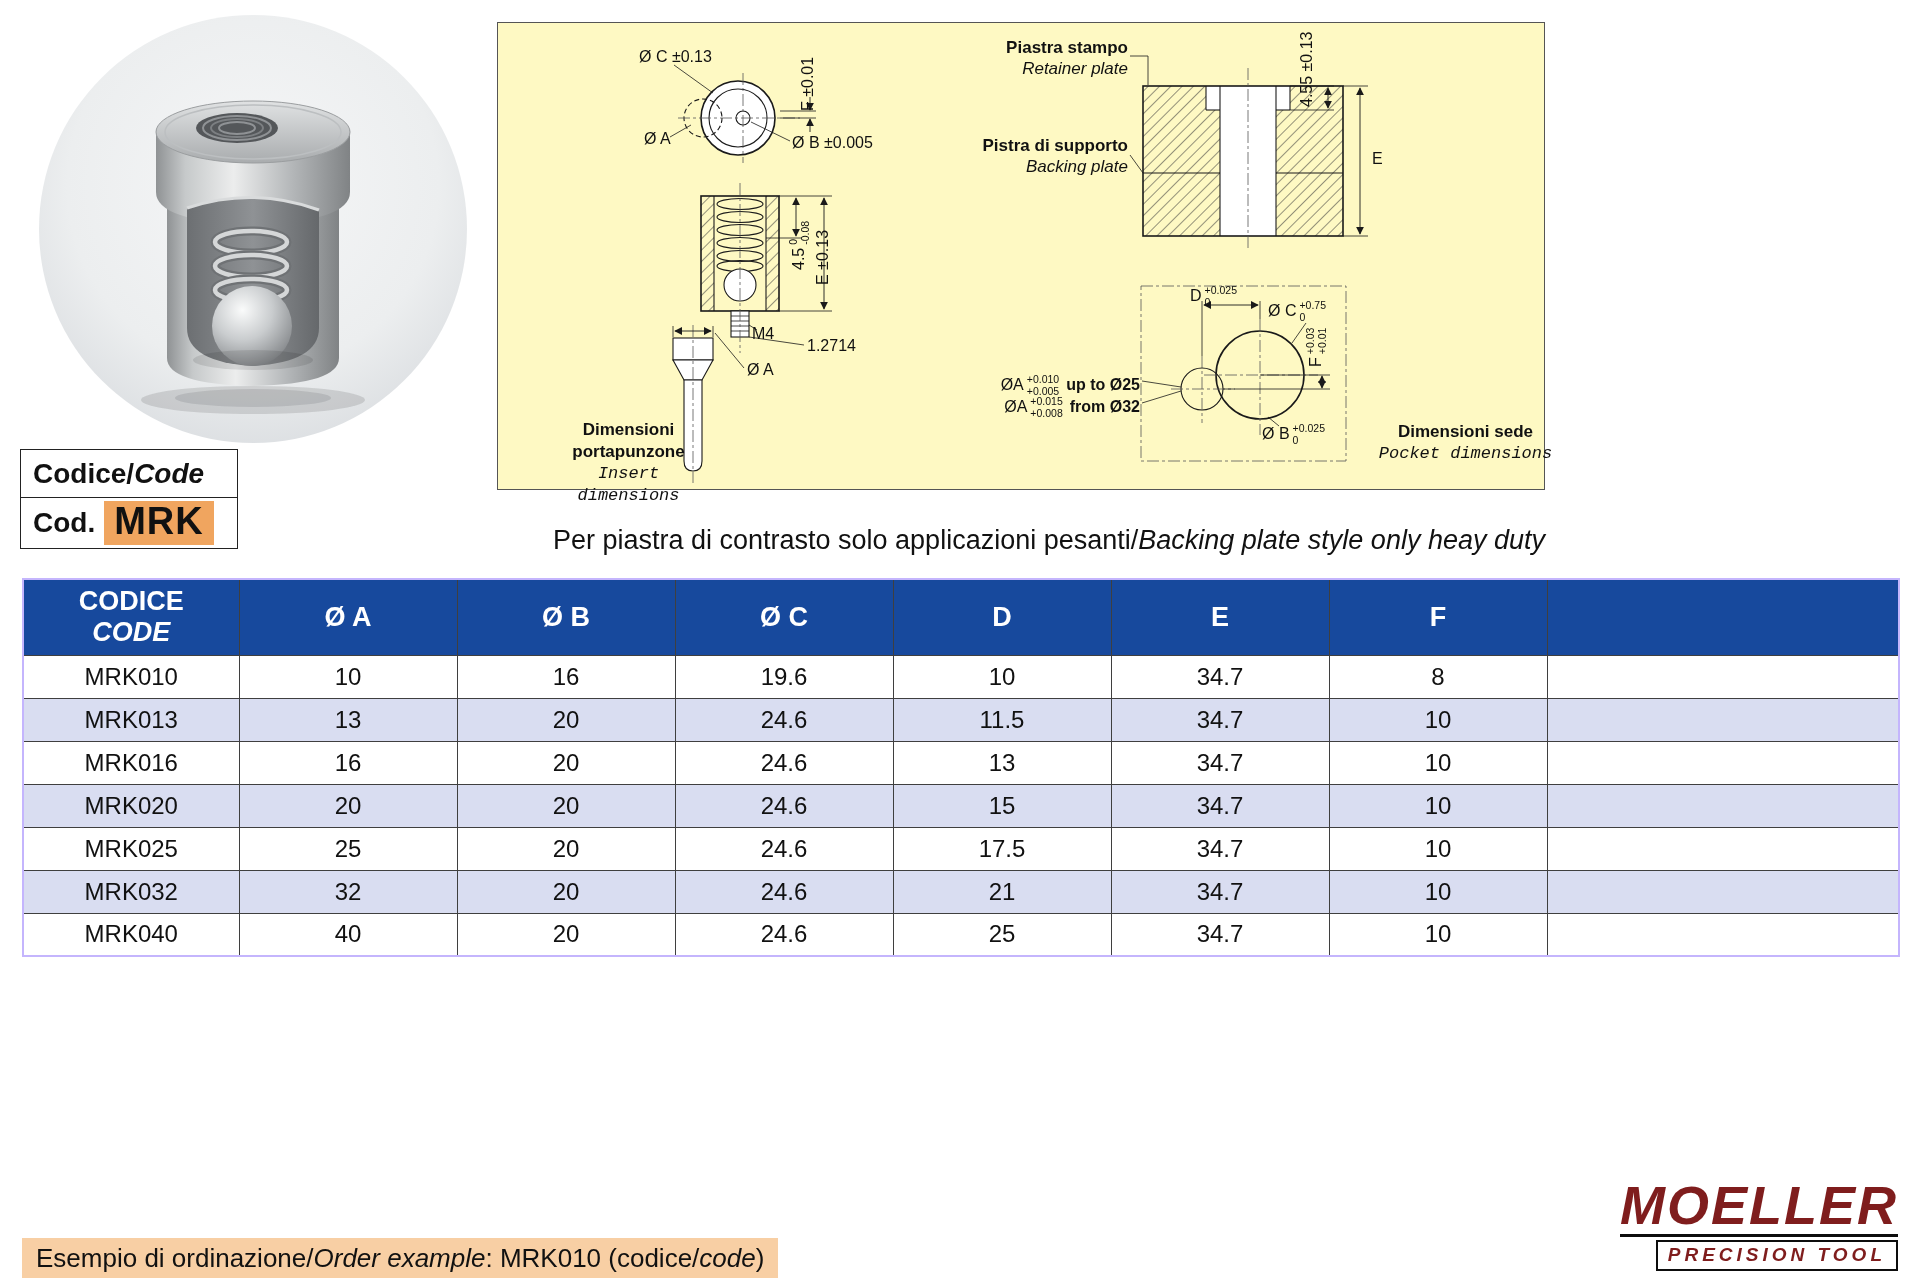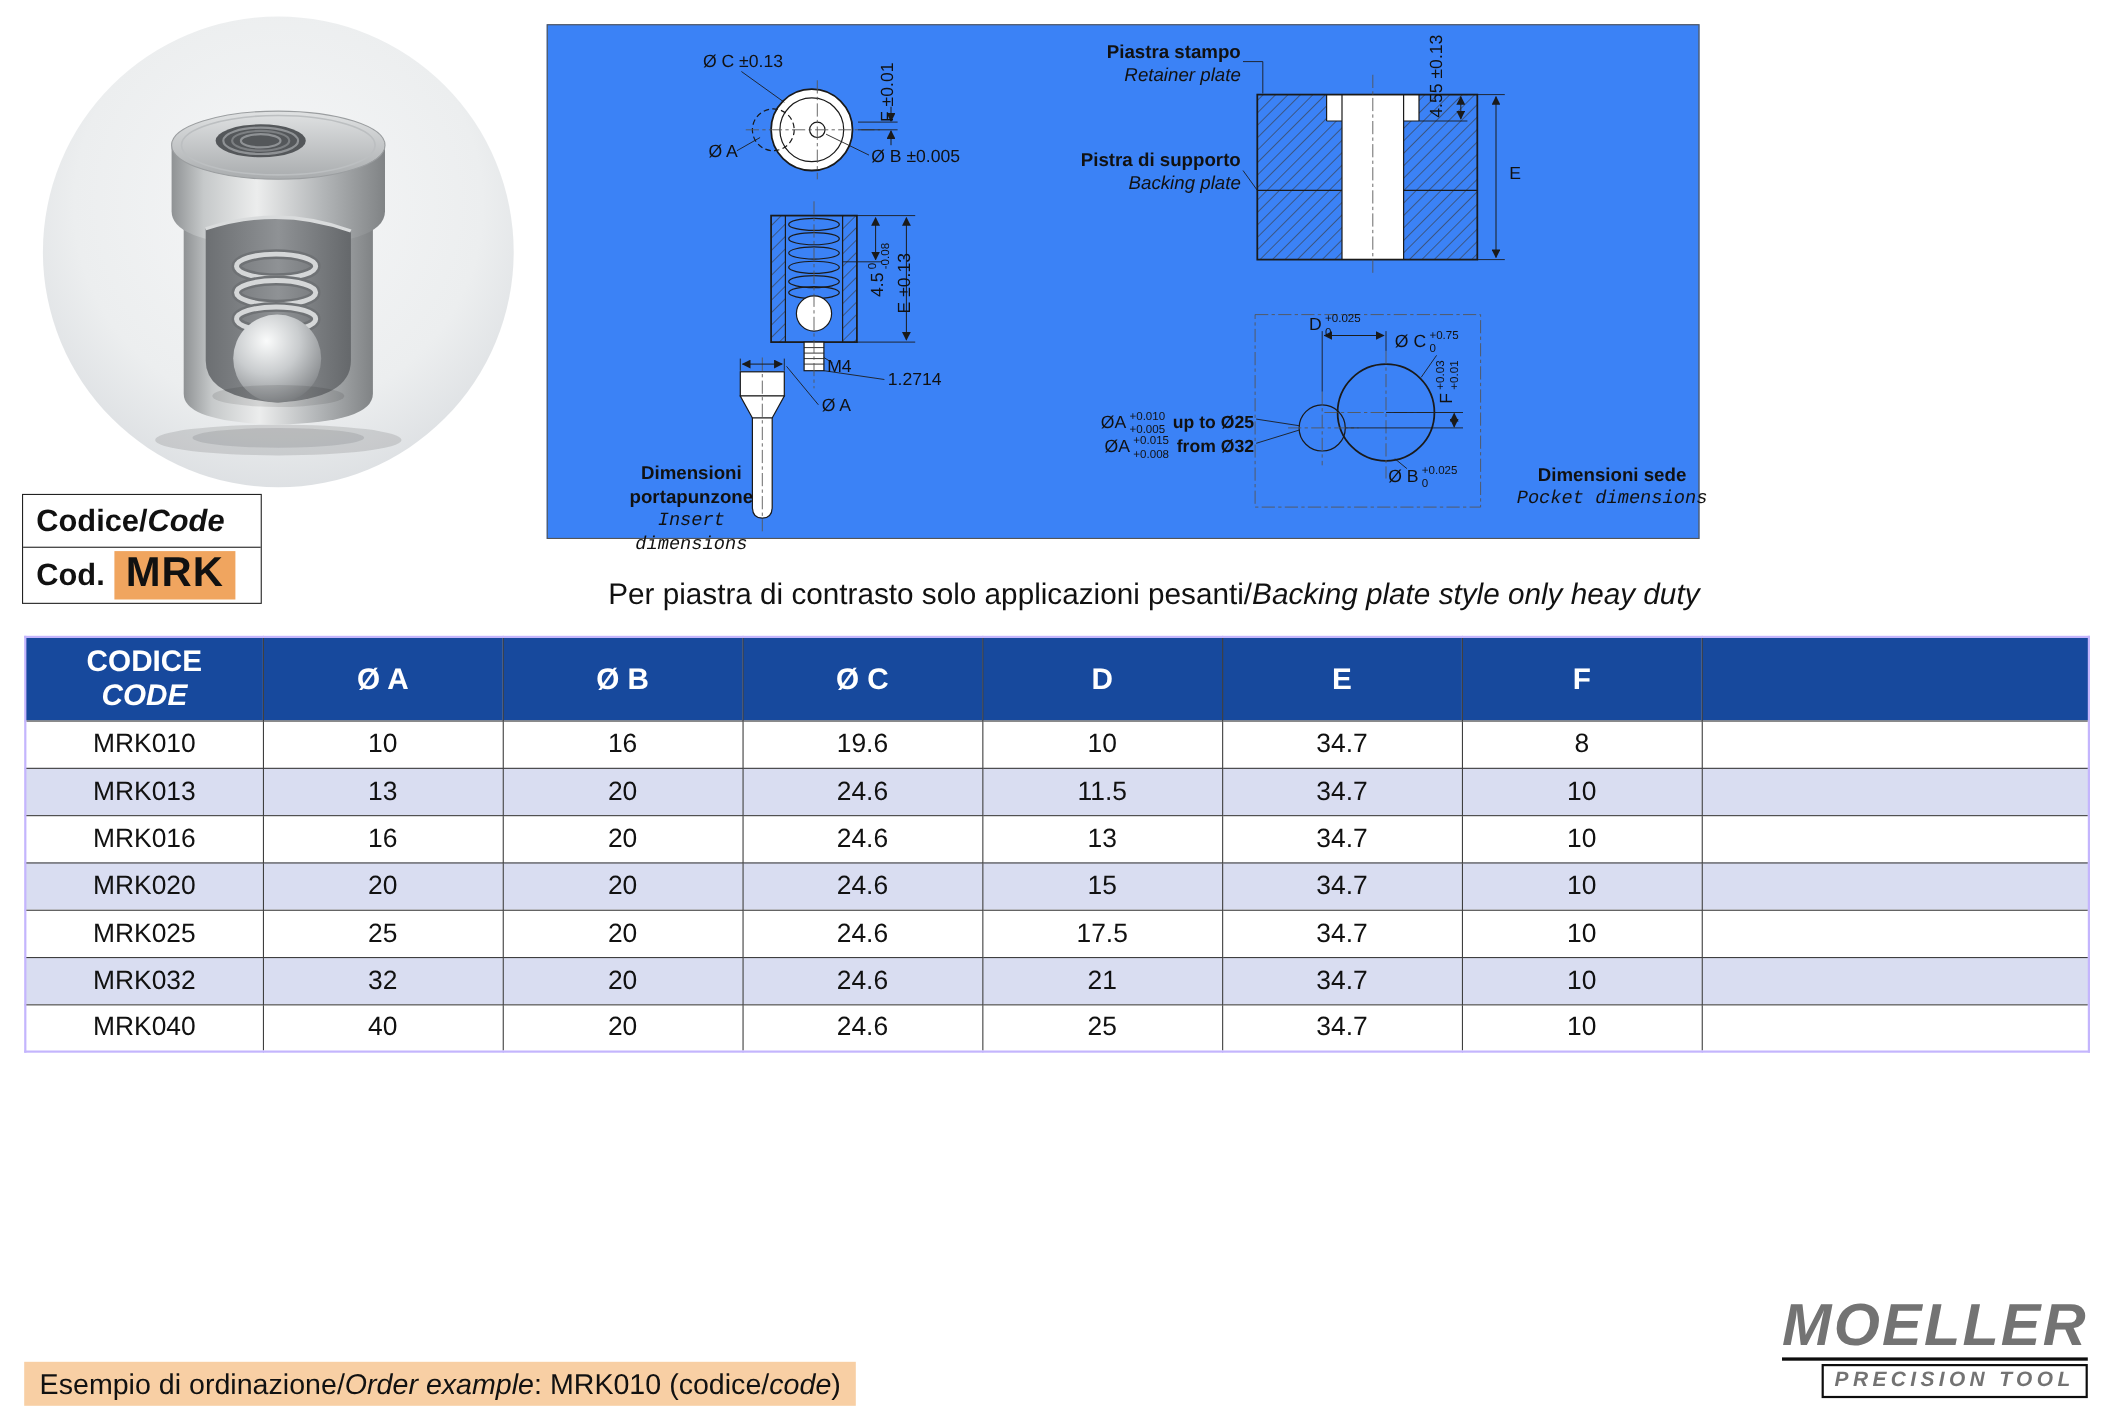--- a/index.html
+++ b/index.html
@@ -11,21 +11,21 @@
   .product-photo { position:absolute; left:37px; top:10px; width:432px; height:438px; }
 
   
   .code-box { position:absolute; left:20px; top:449px; width:218px; border:1.5px solid #222; background:#fff; }
   .code-box-row1 { height:48px; display:flex; align-items:center; padding:0 12px; font-size:28px; font-weight:bold; border-bottom:1.5px solid #222; }
   .code-box-row1 .ital { font-style:italic; }
   .code-box-row2 { height:50px; display:flex; align-items:center; gap:9px; padding:0 12px; font-size:28px; font-weight:bold; }
   .code-value { background:var(--highlight-orange,#f0a55f); font-size:38px; font-weight:bold; padding:0 10px 2px 10px; letter-spacing:1px; line-height:1.1; }
 
   
-  .drawing-box { position:absolute; left:497px; top:22px; width:1048px; height:468px; border:1.5px solid #555; background:#3b82f6; }
+  .drawing-box { position:absolute; left:497px; top:22px; width:1048px; height:468px; border:1.5px solid #555; background:#fef9c3; }
   .drawing-box svg { position:absolute; left:0; top:0; }
   .dlabel { position:absolute; font-size:16px; white-space:nowrap; display:flex; align-items:center; gap:3px; line-height:1; }
   .dlabel.right { justify-content:flex-end; }
   .tol { display:inline-flex; flex-direction:column; font-size:10.5px; line-height:1.15; text-align:left; }
   .range { font-weight:bold; margin-left:4px; }
   .rot { transform:rotate(-90deg); transform-origin:0 0; }
   .caption { position:absolute; text-align:center; font-size:17px; line-height:1.3; }
   .caption .it { font-weight:bold; }
   .caption .en { font-style:italic;font-family:Liberation Mono, monospace; }
   .plabel { position:absolute; text-align:right; font-size:17px; line-height:1.25; }
@@ -53,21 +53,21 @@
   .spec-table thead .h-it { display:block; line-height:1.15; }
   .spec-table thead .h-en { display:block; line-height:1.15; font-style:italic; }
   .spec-table tbody td { height:43px; font-size:24px; background:#fff; }
   .spec-table tbody tr.alt td { background:var(--row-alt,#d9ddf1); }
 
   
   .order-example { position:absolute; left:22px; top:1238px; height:40px; background:var(--footer-peach,#f8cfa4); display:flex; align-items:center; padding:0 14px; font-size:26px; white-space:nowrap; }
   .order-example .i { font-style:italic; }
 
   
-  .logo { position:absolute; right:22px; top:1178px; text-align:right; color:#737373; }
+  .logo { position:absolute; right:22px; top:1178px; text-align:right; color:#7f1d1d; }
   .logo-brand { font-size:54px; font-weight:bold; font-style:italic; letter-spacing:2px; line-height:1; border-bottom:3px solid #0d0d0d; padding-bottom:2px; }
   .logo-sub { display:inline-block; margin-top:3px; border:2px solid #0d0d0d; padding:2px 10px 3px; font-size:19px; font-weight:bold; font-style:italic; letter-spacing:4px; }
 </style>
 </head>
 <body>
 
 <div class="page">
 
   <div class="product-photo">
     <svg viewBox="0 0 432 438" width="432" height="438">

